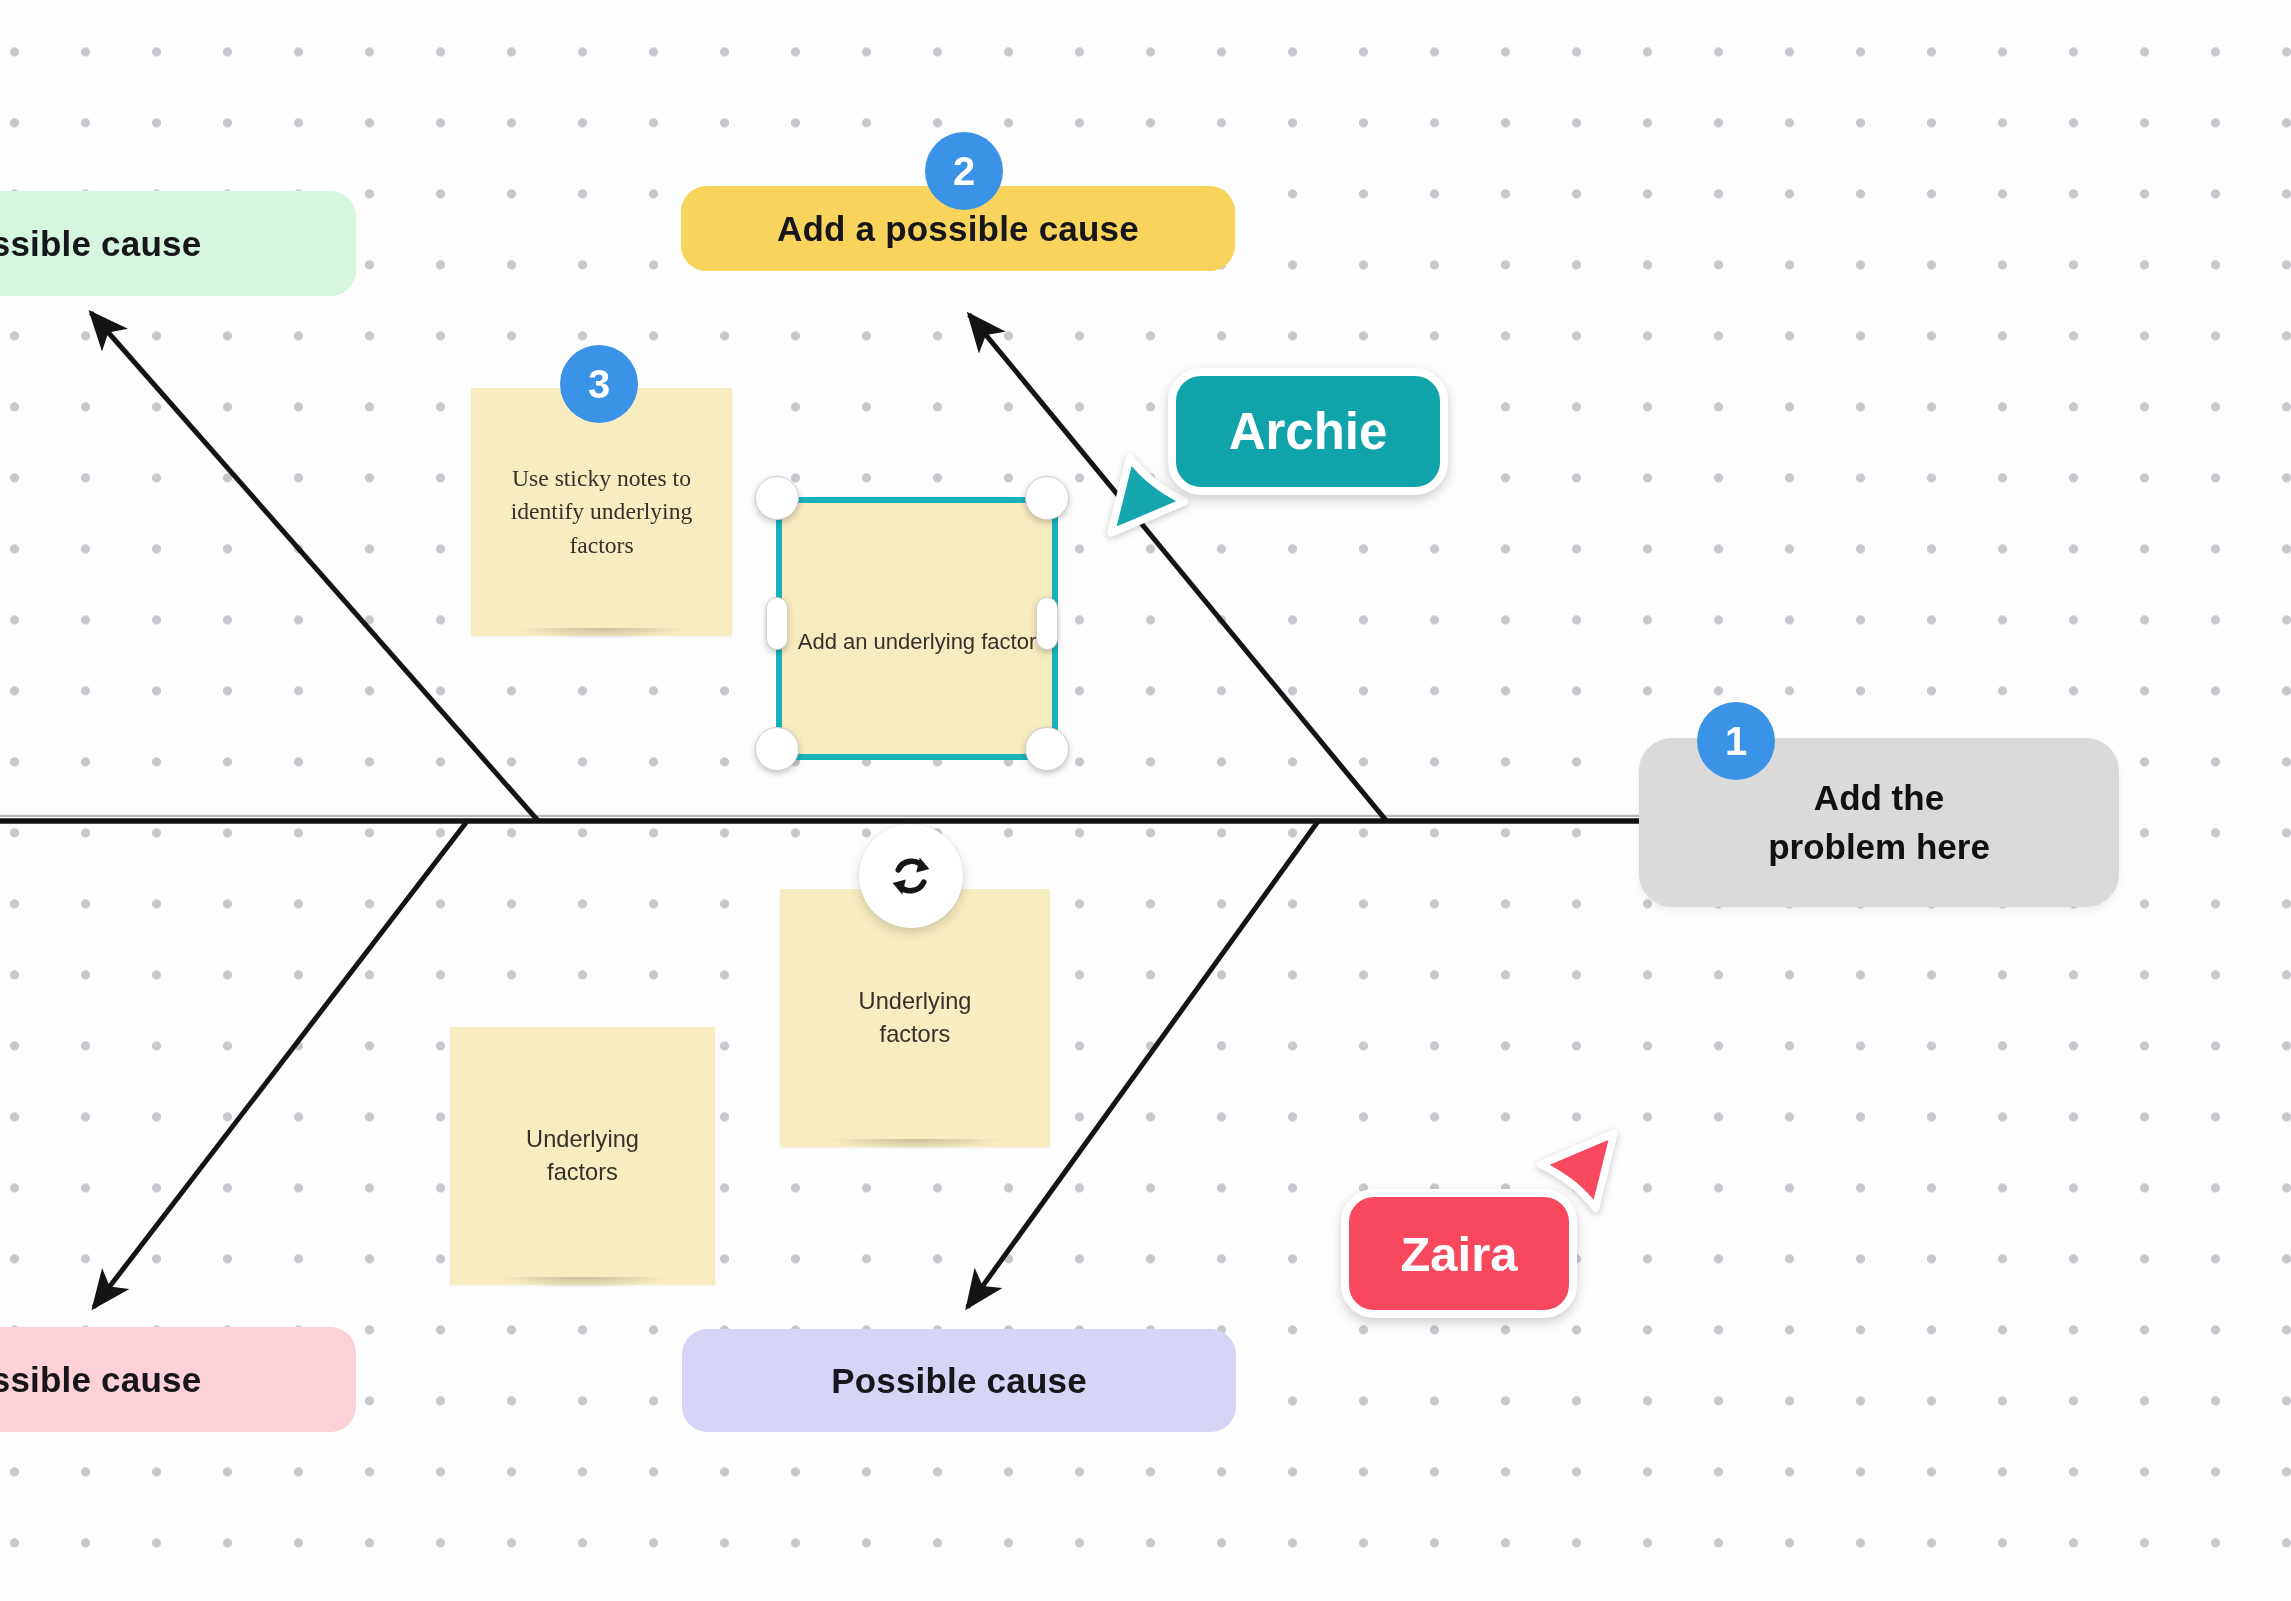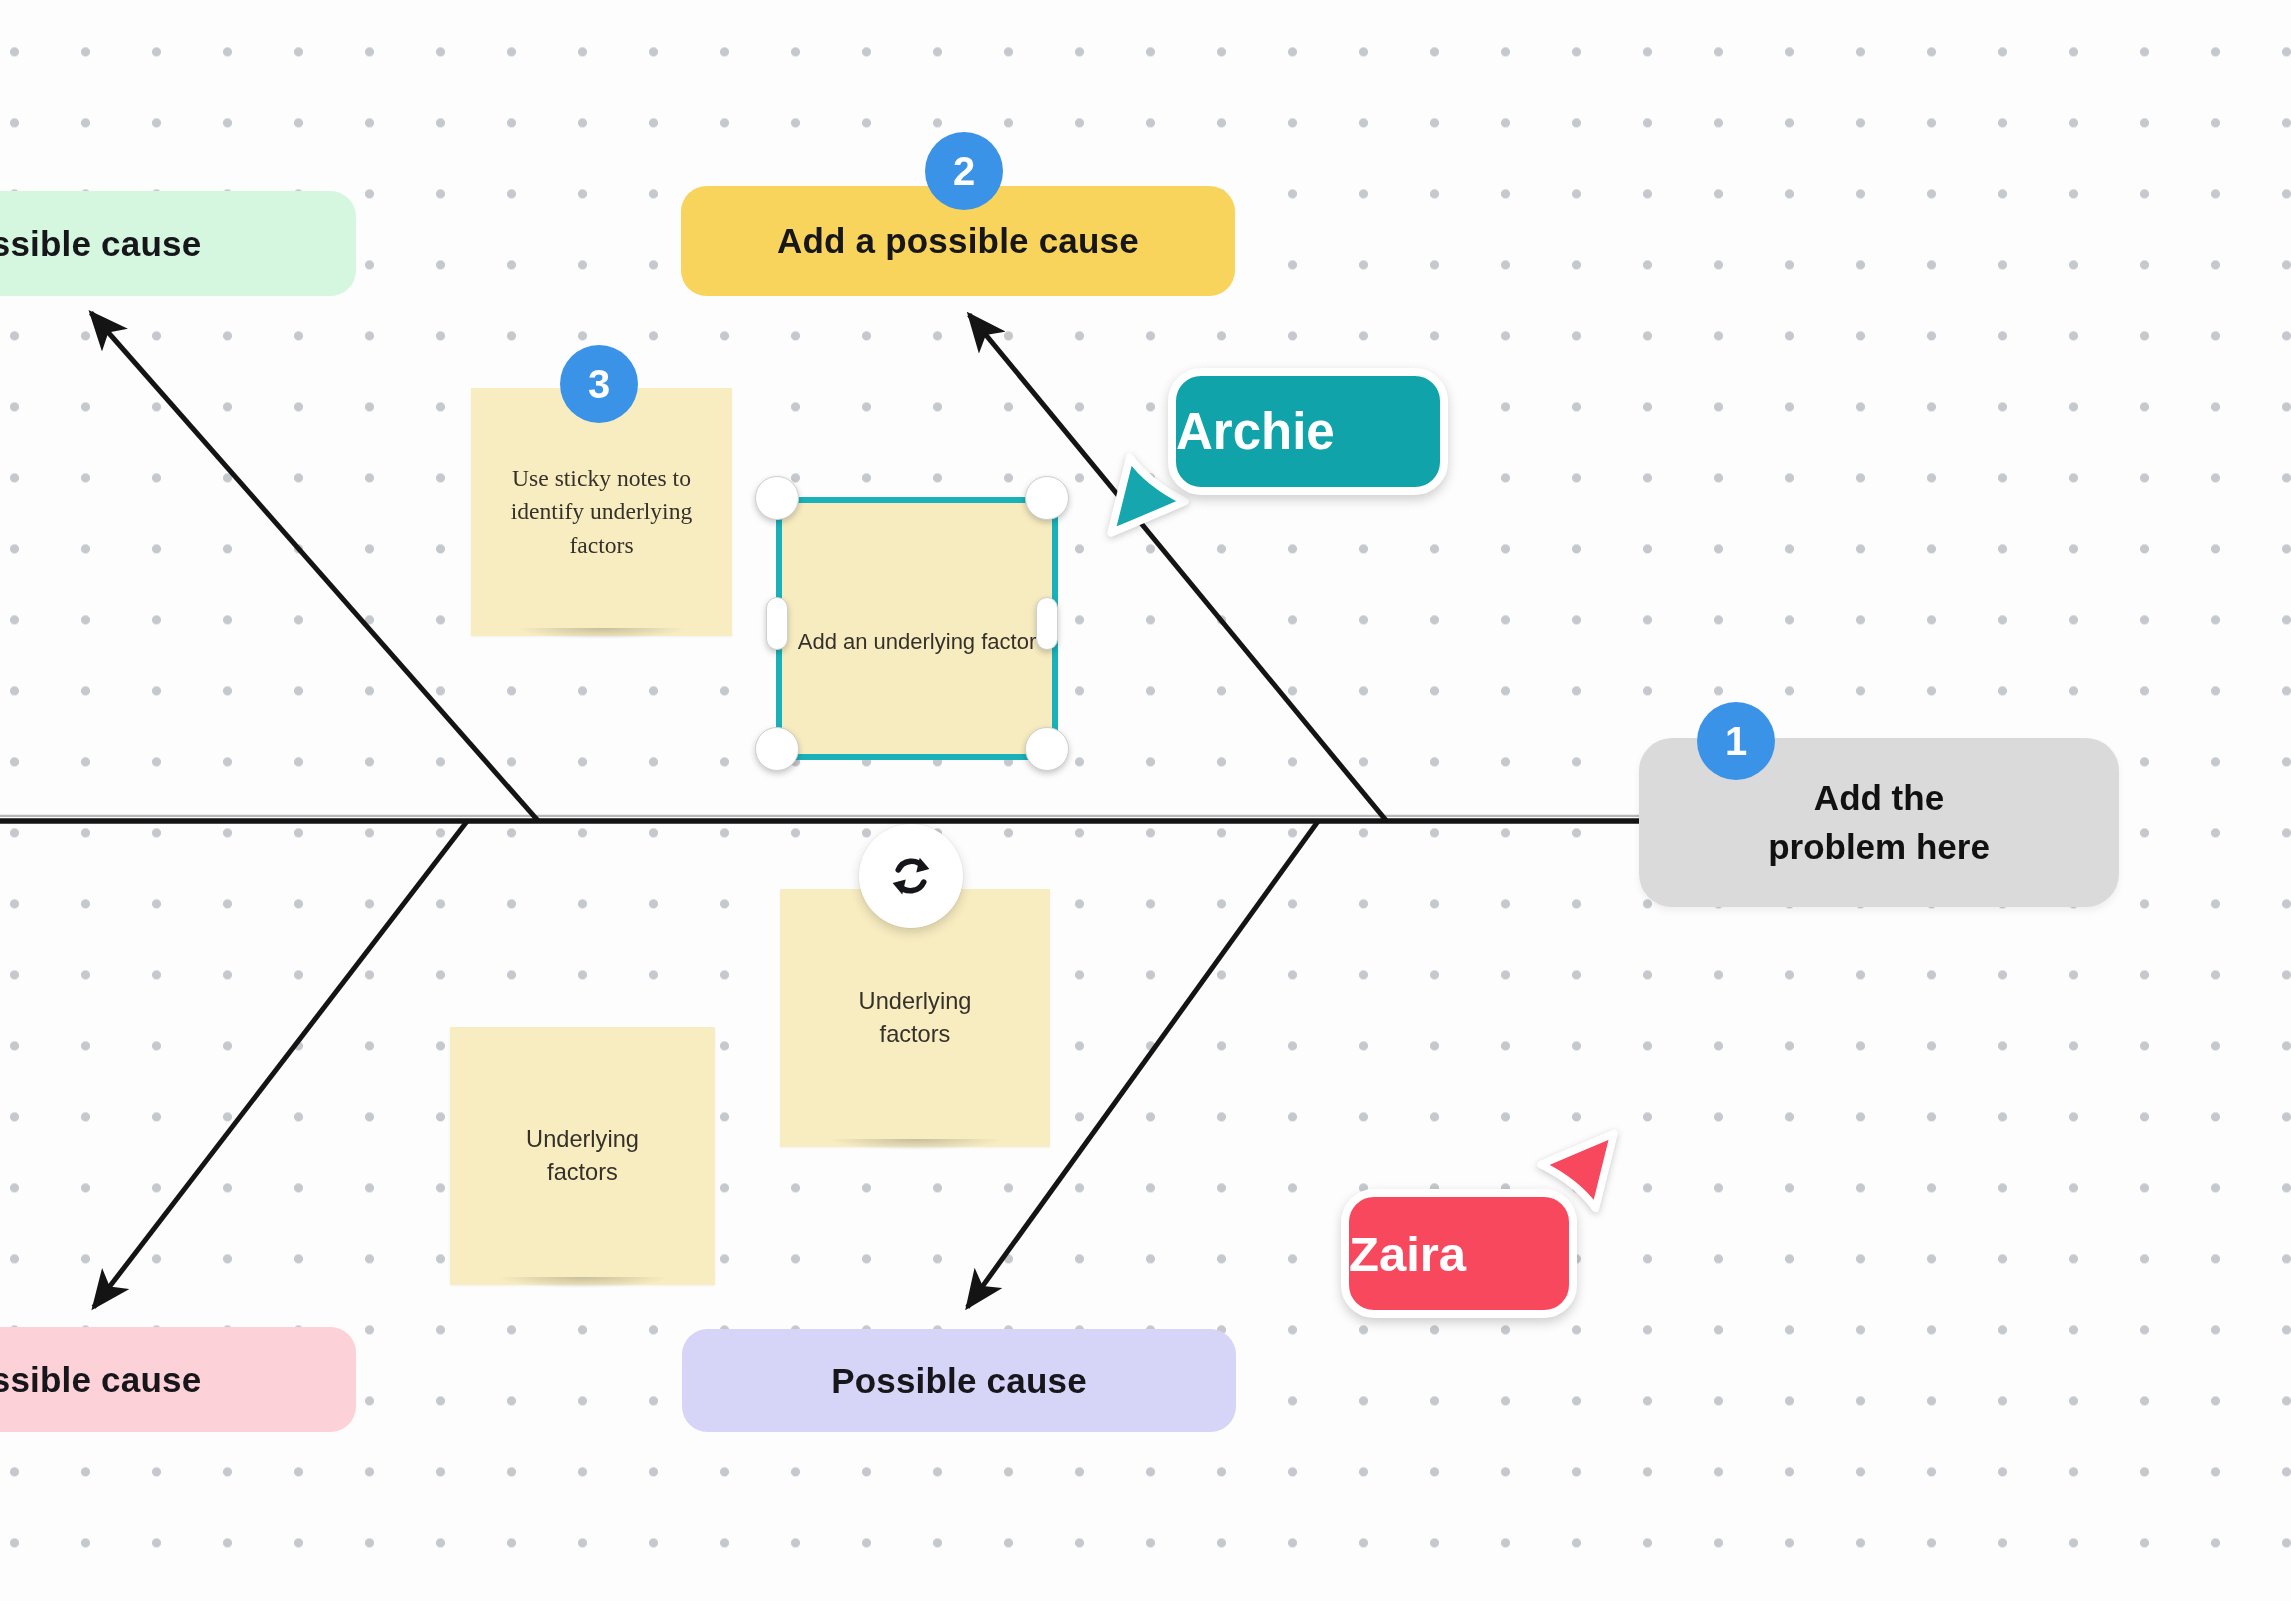--- a/index.html
+++ b/index.html
@@ -10,21 +10,21 @@
     background-size:71px 71px;background-position:50px 16.4px;
     font-family:"Liberation Sans","DejaVu Sans",sans-serif;
   }
   svg.lines{position:absolute;left:0;top:0;z-index:1;}
   
   .cause-box{
     position:absolute;display:flex;align-items:center;justify-content:center;
     border-radius:25.5px;z-index:2;color:#16161b;font-size:35px;font-weight:600;letter-spacing:0.2px;
   }
   .box-green{left:-209px;top:191px;width:565px;height:105px;background:#d5f6df;}
-  .box-yellow{left:681px;top:186px;width:554px;height:110px;background:#f9d45c;}
+  .box-yellow{left:681px;top:186px;width:554px;height:85px;background:#f9d45c;}
   .box-pink{left:-209px;top:1327px;width:565px;height:105px;background:#fcd1d7;}
   .box-purple{left:682px;top:1329px;width:554px;height:103px;background:#d6d5f8;}
   .problem-box{
     position:absolute;left:1639px;top:738px;width:480px;height:169px;background:#dadada;
     border-radius:33px;z-index:2;display:flex;flex-direction:column;align-items:center;justify-content:center;
     color:#111;font-size:35px;font-weight:600;line-height:1.38;box-shadow:0 3.6px 7.3px rgba(0,0,0,.06);
   }
   
   .badge{
     position:absolute;width:78px;height:78px;border-radius:50%;background:#3b93e8;z-index:4;
@@ -63,21 +63,21 @@
   .h-sw{left:755px;top:727px;} .h-se{left:1025px;top:727px;}
   .h-w{left:766px;top:597px;} .h-e{left:1036px;top:597px;}
   
   .refresh-circle{
     position:absolute;left:859px;top:824px;width:104px;height:104px;border-radius:50%;background:#fff;z-index:3;
     display:flex;align-items:center;justify-content:center;box-shadow:0 4.5px 11px rgba(0,0,0,.16),0 0 0 0.9px rgba(0,0,0,.03);
   }
   
   .name-pill{
     position:absolute;z-index:6;border:8.2px solid #fff;border-radius:33px;color:#fff;font-weight:700;
-    display:flex;align-items:center;justify-content:flex-start;box-shadow:0 4.5px 11px rgba(0,0,0,.18);
+    display:flex;align-items:center;justify-content:center;box-shadow:0 4.5px 11px rgba(0,0,0,.18);
   }
   .pill-archie{left:1168px;top:368px;width:264px;height:111px;background:#10a3a9;font-size:51px;}
   .pill-zaira{left:1341px;top:1189px;width:220px;height:113px;background:#f8485e;font-size:49px;}
   .cursor{position:absolute;z-index:6;filter:drop-shadow(0 2.7px 3.6px rgba(0,0,0,.2));}
   .cursor-archie{left:1106px;top:451px;width:85px;height:89px;}
   .cursor-zaira{left:1535px;top:1126px;width:84px;height:89px;}
   .txt{pointer-events:none;}
 </style>
 </head>
 <body>

